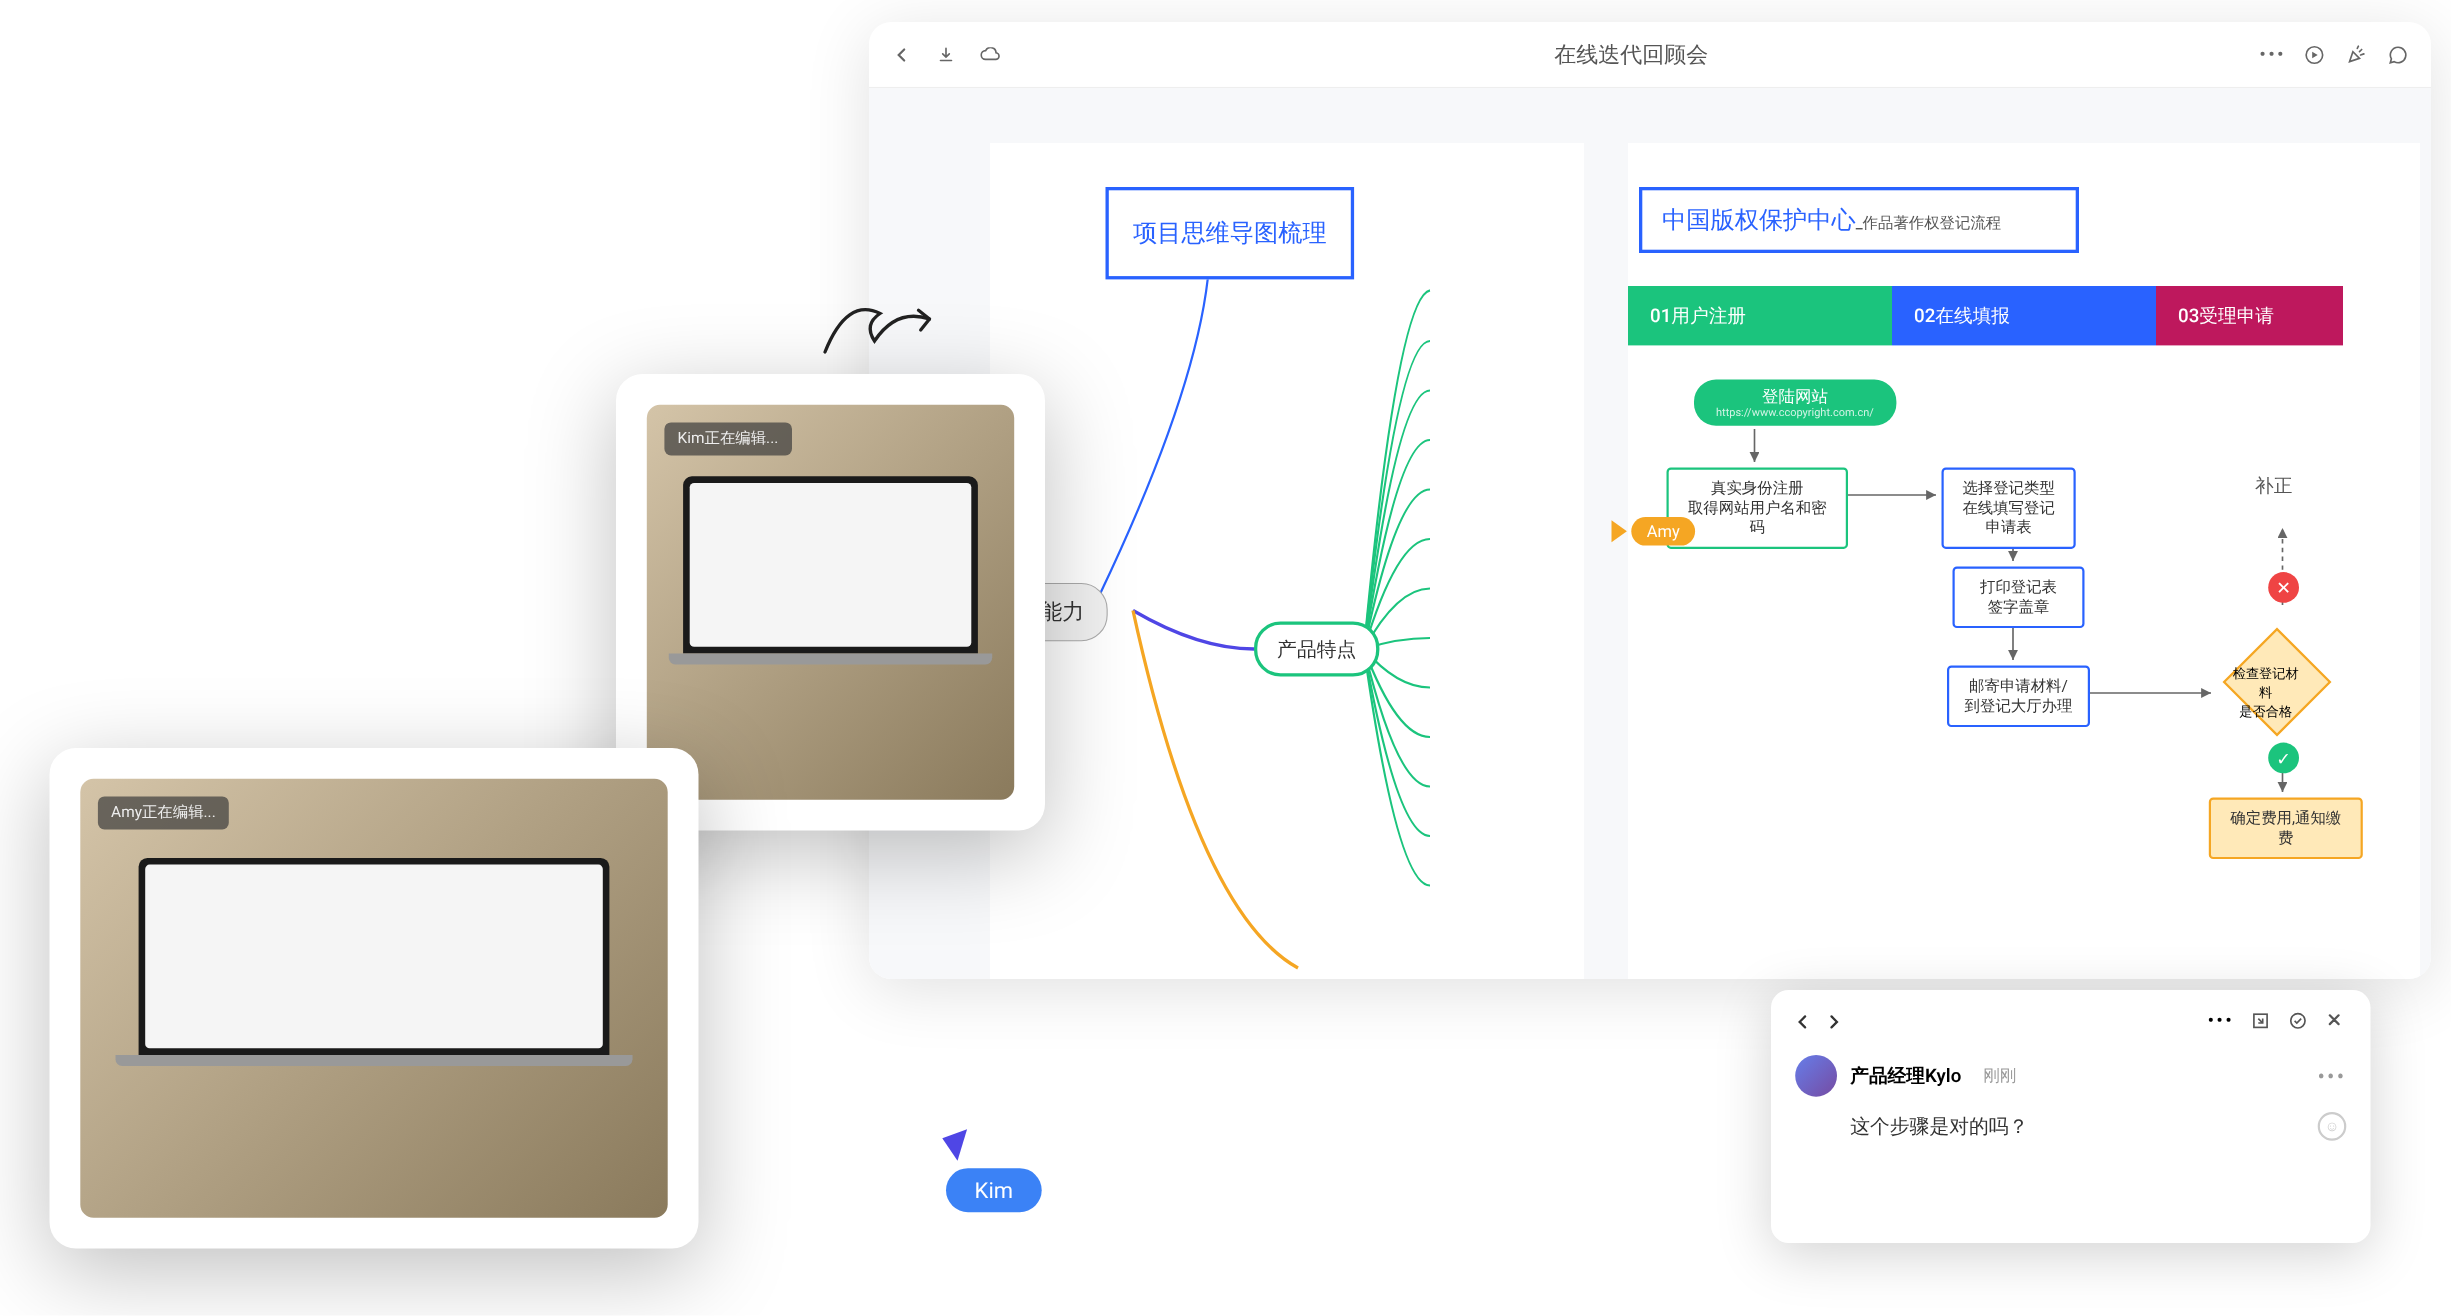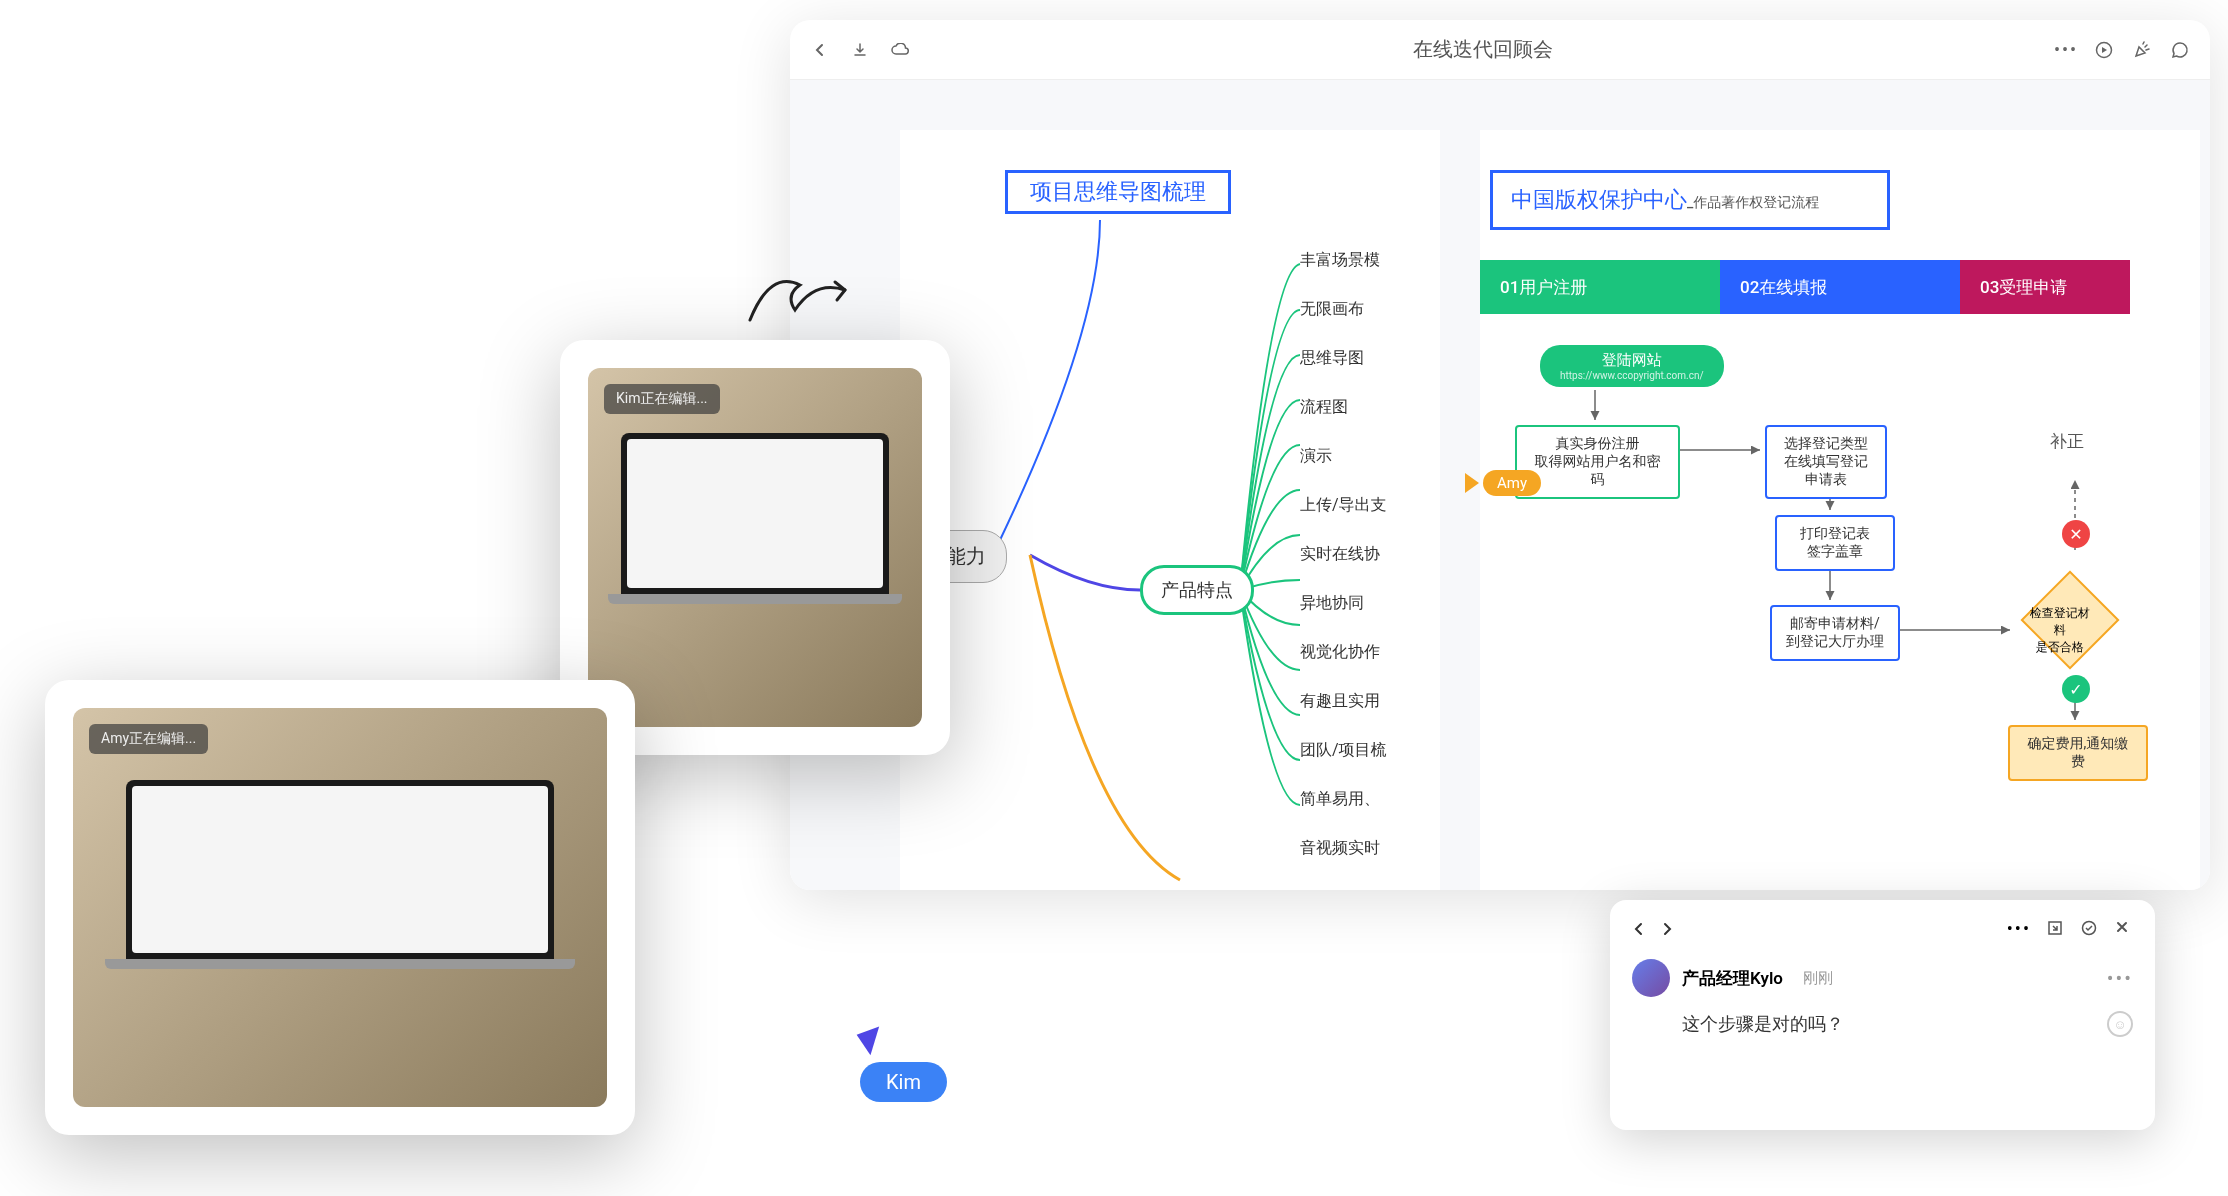--- a/index.html
+++ b/index.html
@@ -61,21 +61,21 @@
       width: 540px;
       height: 760px;
       background: #fff;
     }
     .mindmap-title {
       position: absolute;
       left: 105px;
       top: 40px;
       border: 3px solid #2962ff;
       background: #fff;
-      padding: 4px 22px;
+      padding: 24px 22px;
       font-size: 22px;
       color: #2962ff;
       font-weight: 500;
     }
     .root-node {
       position: absolute;
       left: -30px;
       top: 400px;
       background: #f0f0f0;
       border: 1px solid #aaa;
@@ -447,35 +447,20 @@
         <path d="M340 460 Q 370 450 400 450" stroke="#1bc47d" stroke-width="2" fill="none"></path>
         <path d="M340 460 Q 370 495 400 495" stroke="#1bc47d" stroke-width="2" fill="none"></path>
         <path d="M340 460 Q 370 540 400 540" stroke="#1bc47d" stroke-width="2" fill="none"></path>
         <path d="M340 460 Q 370 585 400 585" stroke="#1bc47d" stroke-width="2" fill="none"></path>
         <path d="M340 460 Q 370 630 400 630" stroke="#1bc47d" stroke-width="2" fill="none"></path>
         <path d="M340 460 Q 370 675 400 675" stroke="#1bc47d" stroke-width="2" fill="none"></path>
       </svg>
       <div class="mindmap-title">项目思维导图梳理</div>
       <div class="root-node">ix产品能力</div>
       <div class="feature-node">产品特点</div>
-      <div class="leaf-list">
-        <div class="leaf-item">丰富场景模</div>
-        <div class="leaf-item">无限画布</div>
-        <div class="leaf-item">思维导图</div>
-        <div class="leaf-item">流程图</div>
-        <div class="leaf-item">演示</div>
-        <div class="leaf-item">上传/导出支</div>
-        <div class="leaf-item">实时在线协</div>
-        <div class="leaf-item">异地协同</div>
-        <div class="leaf-item">视觉化协作</div>
-        <div class="leaf-item">有趣且实用</div>
-        <div class="leaf-item">团队/项目梳</div>
-        <div class="leaf-item">简单易用、</div>
-        <div class="leaf-item">音视频实时</div>
-      </div>
     </div>
 
     <div class="flowchart-panel">
       <div class="flowchart-title">
         <span>中国版权保护中心</span><span class="flowchart-subtitle">_作品著作权登记流程</span>
       </div>
       <div class="flow-columns">
         <div class="flow-col-header col1">01用户注册</div>
         <div class="flow-col-header col2">02在线填报</div>
         <div class="flow-col-header col3">03受理申请</div>

